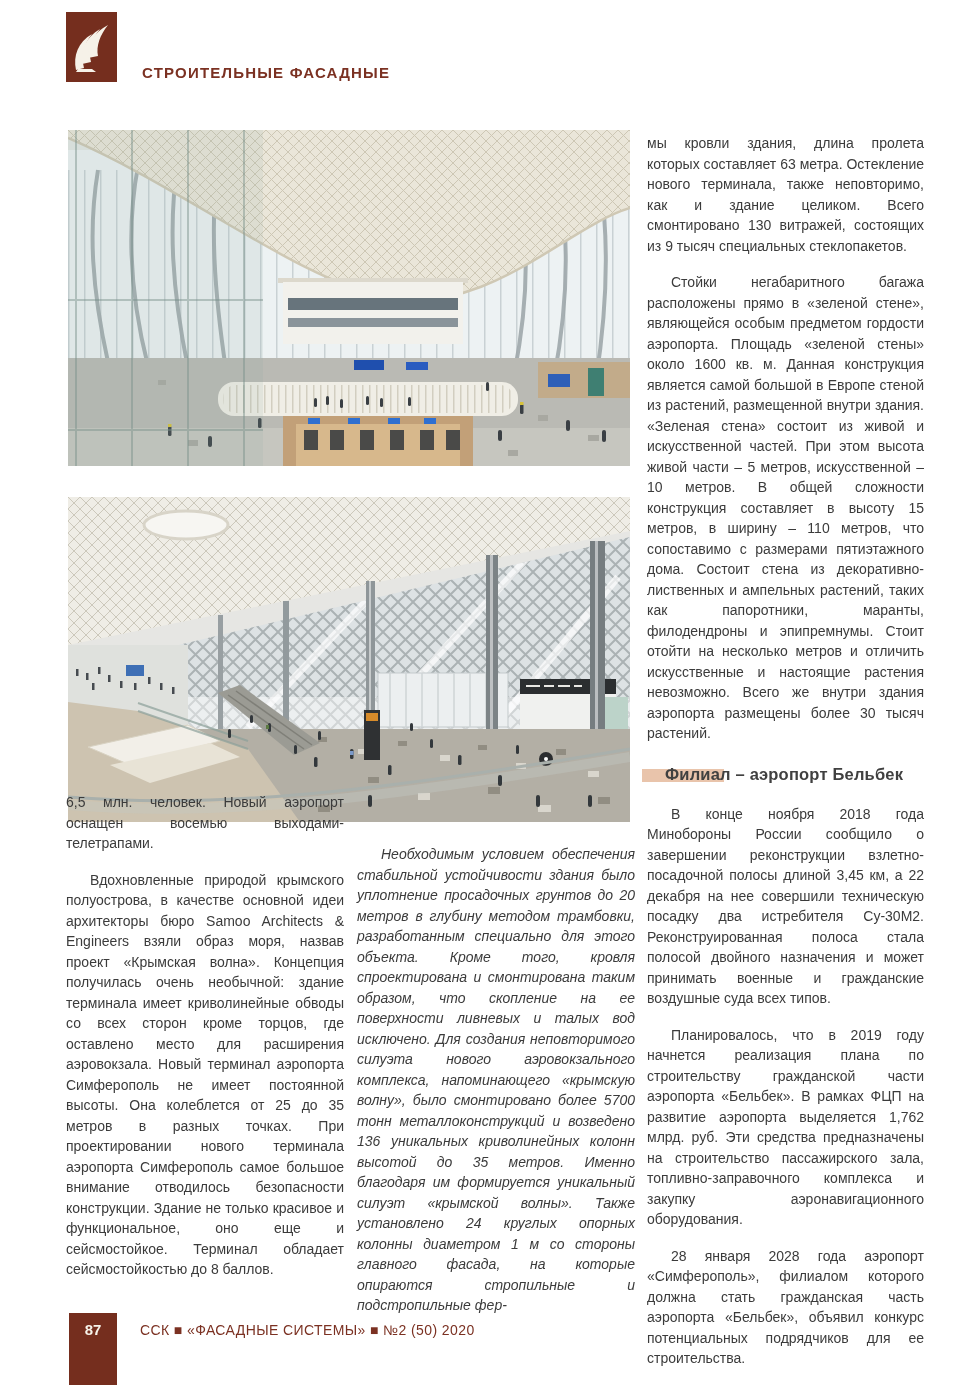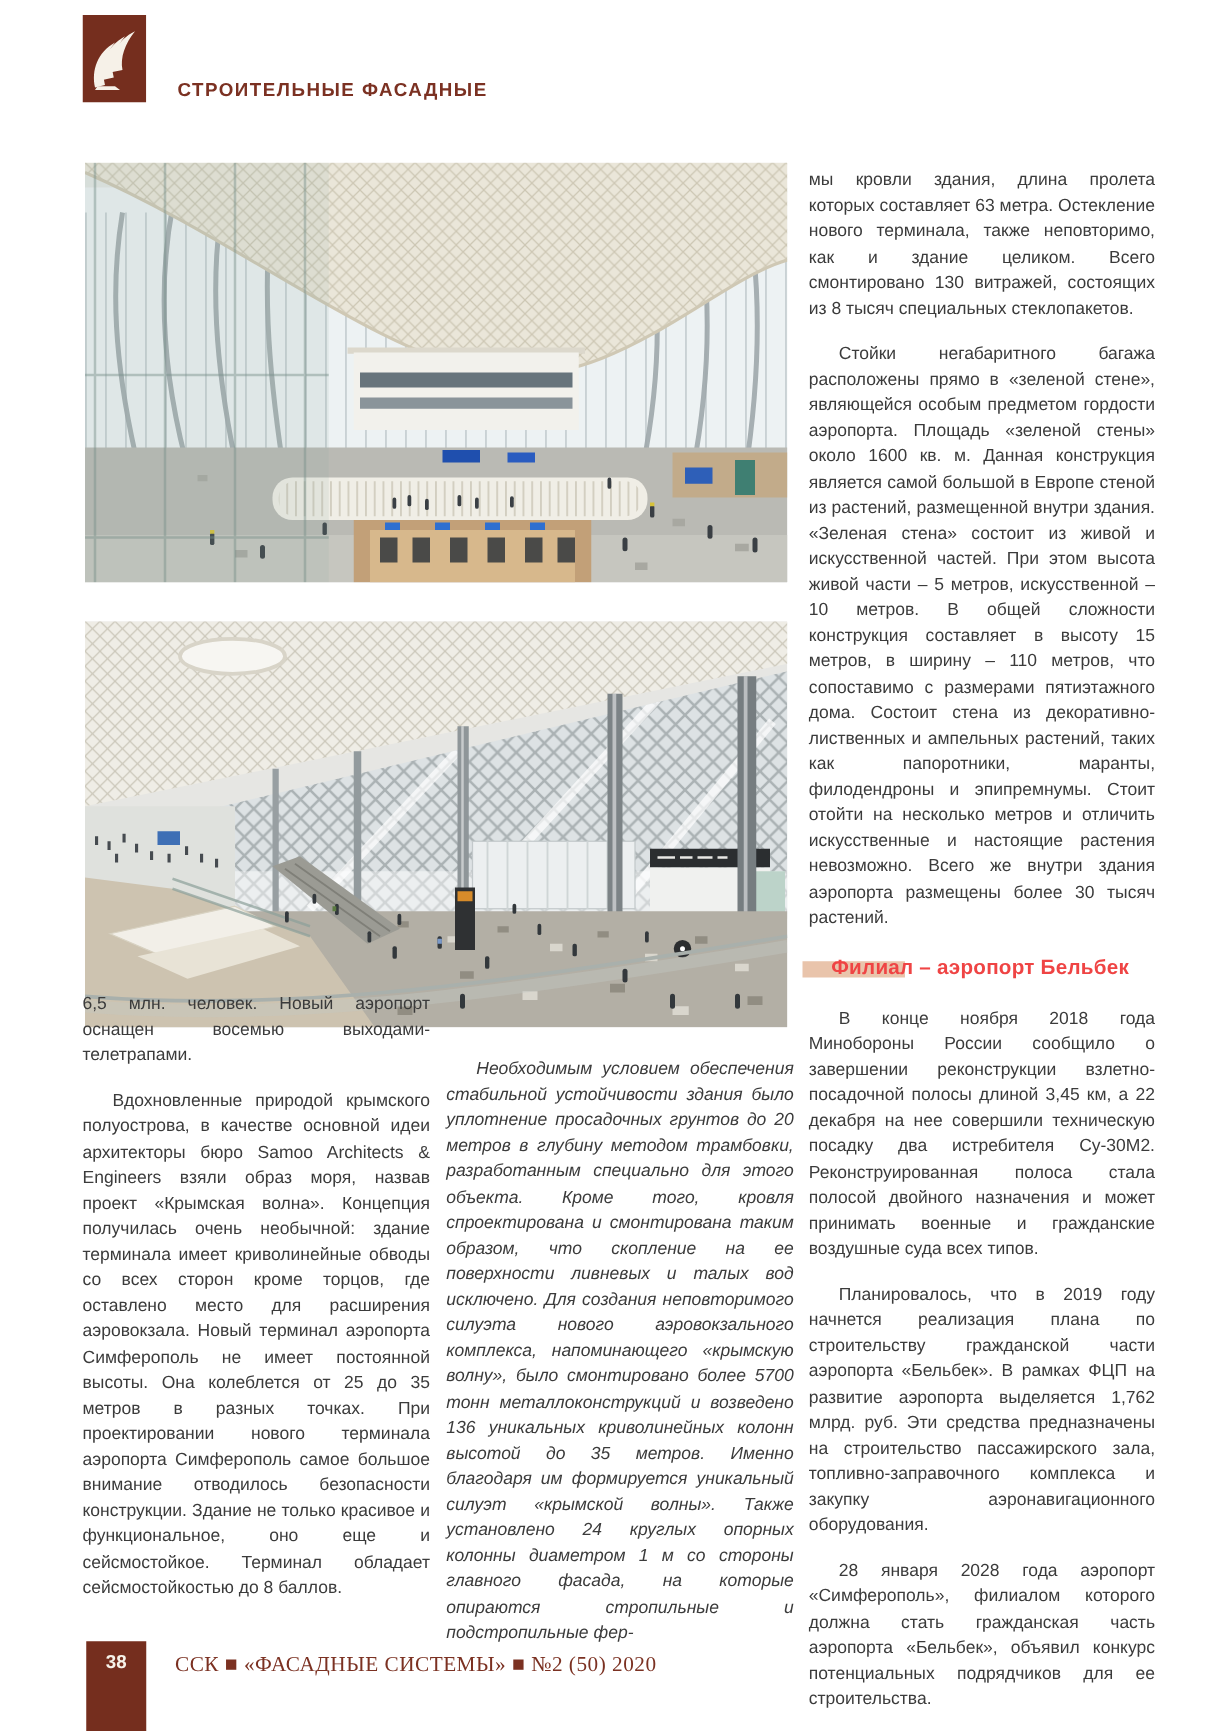--- a/index.html
+++ b/index.html
@@ -18,28 +18,28 @@
   .col{position:absolute;width:278px;font-size:14px;line-height:20.5px;
        text-align:justify;color:#3b3b3b;}
   .col p{margin:0;}
   .col p.indent{text-indent:24px;margin-top:16px;}
   .col-left{left:66px;top:792px;}
   .col-mid{left:357px;top:828px;font-style:italic;}
   .col-right{left:647px;top:133px;width:277px;}
 
   .subhead-wrap{position:relative;margin:20px 0 14px 0;height:24px;}
   .subhead-bar{position:absolute;left:-5px;top:5px;width:82px;height:13px;background:#e9c4ab;}
-  .subhead{position:relative;margin:0;font-size:16.5px;font-weight:bold;color:#ef4444;
+  .subhead{position:relative;margin:0;font-size:16.5px;font-weight:bold;color:#404040;
            padding-left:18px;letter-spacing:0.2px;}
 
   .page-num-box{position:absolute;left:69px;top:1313px;width:48px;height:72px;
         background:#752e1e;color:#f7f3ea;font-weight:bold;font-size:15px;
         text-align:center;padding-top:8px;box-sizing:border-box;}
-  .footer-info{position:absolute;left:140px;top:1322px;font-size:17px;color:#7b3122;
-        letter-spacing:0.4px;font-family:Liberation Serif, serif;}
+  .footer-info{position:absolute;left:140px;top:1322px;font-size:14px;color:#7b3122;
+        letter-spacing:0.4px;}
 </style>
 </head>
 <body>
 
 <div class="page">
 
   <div class="logo">
     <svg width="51" height="70" viewBox="0 0 51 70" xmlns="http://www.w3.org/2000/svg">
       <rect x="0" y="0" width="51" height="70" fill="#752e1e"></rect>
       <path d="M10,58 C7,44 12,30 26,22 C18,32 15,44 18,56 Z" fill="#f6f1e8"></path>
@@ -304,27 +304,27 @@
   <div class="col col-left">
     <p>6,5 млн. человек. Новый аэропорт оснащен восемью выходами-телетрапами.</p>
     <p class="indent">Вдохновленные природой крымского полуострова, в качестве основной идеи архитекторы бюро Samoo Architects &amp; Engineers взяли образ моря, назвав проект «Крымская волна». Концепция получилась очень необычной: здание терминала имеет криволинейные обводы со всех сторон кроме торцов, где оставлено место для расширения аэровокзала. Новый терминал аэропорта Симферополь не имеет постоянной высоты. Она колеблется от 25 до 35 метров в разных точках. При проектировании нового терминала аэропорта Симферополь самое большое внимание отводилось безопасности конструкции. Здание не только красивое и функциональное, оно еще и сейсмостойкое. Терминал обладает сейсмостойкостью до 8 баллов.</p>
   </div>
 
   <div class="col col-mid">
     <p class="indent">Необходимым условием обеспечения стабильной устойчивости здания было уплотнение просадочных грунтов до 20 метров в глубину методом трамбовки, разработанным специально для этого объекта. Кроме того, кровля спроектирована и смонтирована таким образом, что скопление на ее поверхности ливневых и талых вод исключено. Для создания неповторимого силуэта нового аэровокзального комплекса, напоминающего «крымскую волну», было смонтировано более 5700 тонн металлоконструкций и возведено 136 уникальных криволинейных колонн высотой до 35 метров. Именно благодаря им формируется уникальный силуэт «крымской волны». Также установлено 24 круглых опорных колонны диаметром 1 м со стороны главного фасада, на которые опираются стропильные и подстропильные фер-</p>
   </div>
 
   <div class="col col-right">
-    <p>мы кровли здания, длина пролета которых составляет 63 метра. Остекление нового терминала, также неповторимо, как и здание целиком. Всего смонтировано 130 витражей, состоящих из 8 тысяч специальных стеклопакетов.</p>
+    <p>мы кровли здания, длина пролета которых составляет 63 метра. Остекление нового терминала, также неповторимо, как и здание целиком. Всего смонтировано 130 витражей, состоящих из 9 тысяч специальных стеклопакетов.</p>
     <p class="indent">Стойки негабаритного багажа расположены прямо в «зеленой стене», являющейся особым предметом гордости аэропорта. Площадь «зеленой стены» около 1600 кв. м. Данная конструкция является самой большой в Европе стеной из растений, размещенной внутри здания. «Зеленая стена» состоит из живой и искусственной частей. При этом высота живой части – 5 метров, искусственной – 10 метров. В общей сложности конструкция составляет в высоту 15 метров, в ширину – 110 метров, что сопоставимо с размерами пятиэтажного дома. Состоит стена из декоративно-лиственных и ампельных растений, таких как папоротники, маранты, филодендроны и эпипремнумы. Стоит отойти на несколько метров и отличить искусственные и настоящие растения невозможно. Всего же внутри здания аэропорта размещены более 30 тысяч растений.</p>
     <div class="subhead-wrap">
       <div class="subhead-bar"></div>
       <h2 class="subhead">Филиал – аэропорт Бельбек</h2>
     </div>
     <p class="indent">В конце ноября 2018 года Минобороны России сообщило о завершении реконструкции взлетно-посадочной полосы длиной 3,45 км, а 22 декабря на нее совершили техническую посадку два истребителя Су-30М2. Реконструированная полоса стала полосой двойного назначения и может принимать военные и гражданские воздушные суда всех типов.</p>
     <p class="indent">Планировалось, что в 2019 году начнется реализация плана по строительству гражданской части аэропорта «Бельбек». В рамках ФЦП на развитие аэропорта выделяется 1,762 млрд. руб. Эти средства предназначены на строительство пассажирского зала, топливно-заправочного комплекса и закупку аэронавигационного оборудования.</p>
     <p class="indent">28 января 2028 года аэропорт «Симферополь», филиалом которого должна стать гражданская часть аэропорта «Бельбек», объявил конкурс потенциальных подрядчиков для ее строительства.</p>
   </div>
 
-  <div class="page-num-box">38</div>
+  <div class="page-num-box">87</div>
   <div class="footer-info">ССК ■ «ФАСАДНЫЕ СИСТЕМЫ» ■ №2 (50) 2020</div>
 
 </div>
 
 </body></html>

